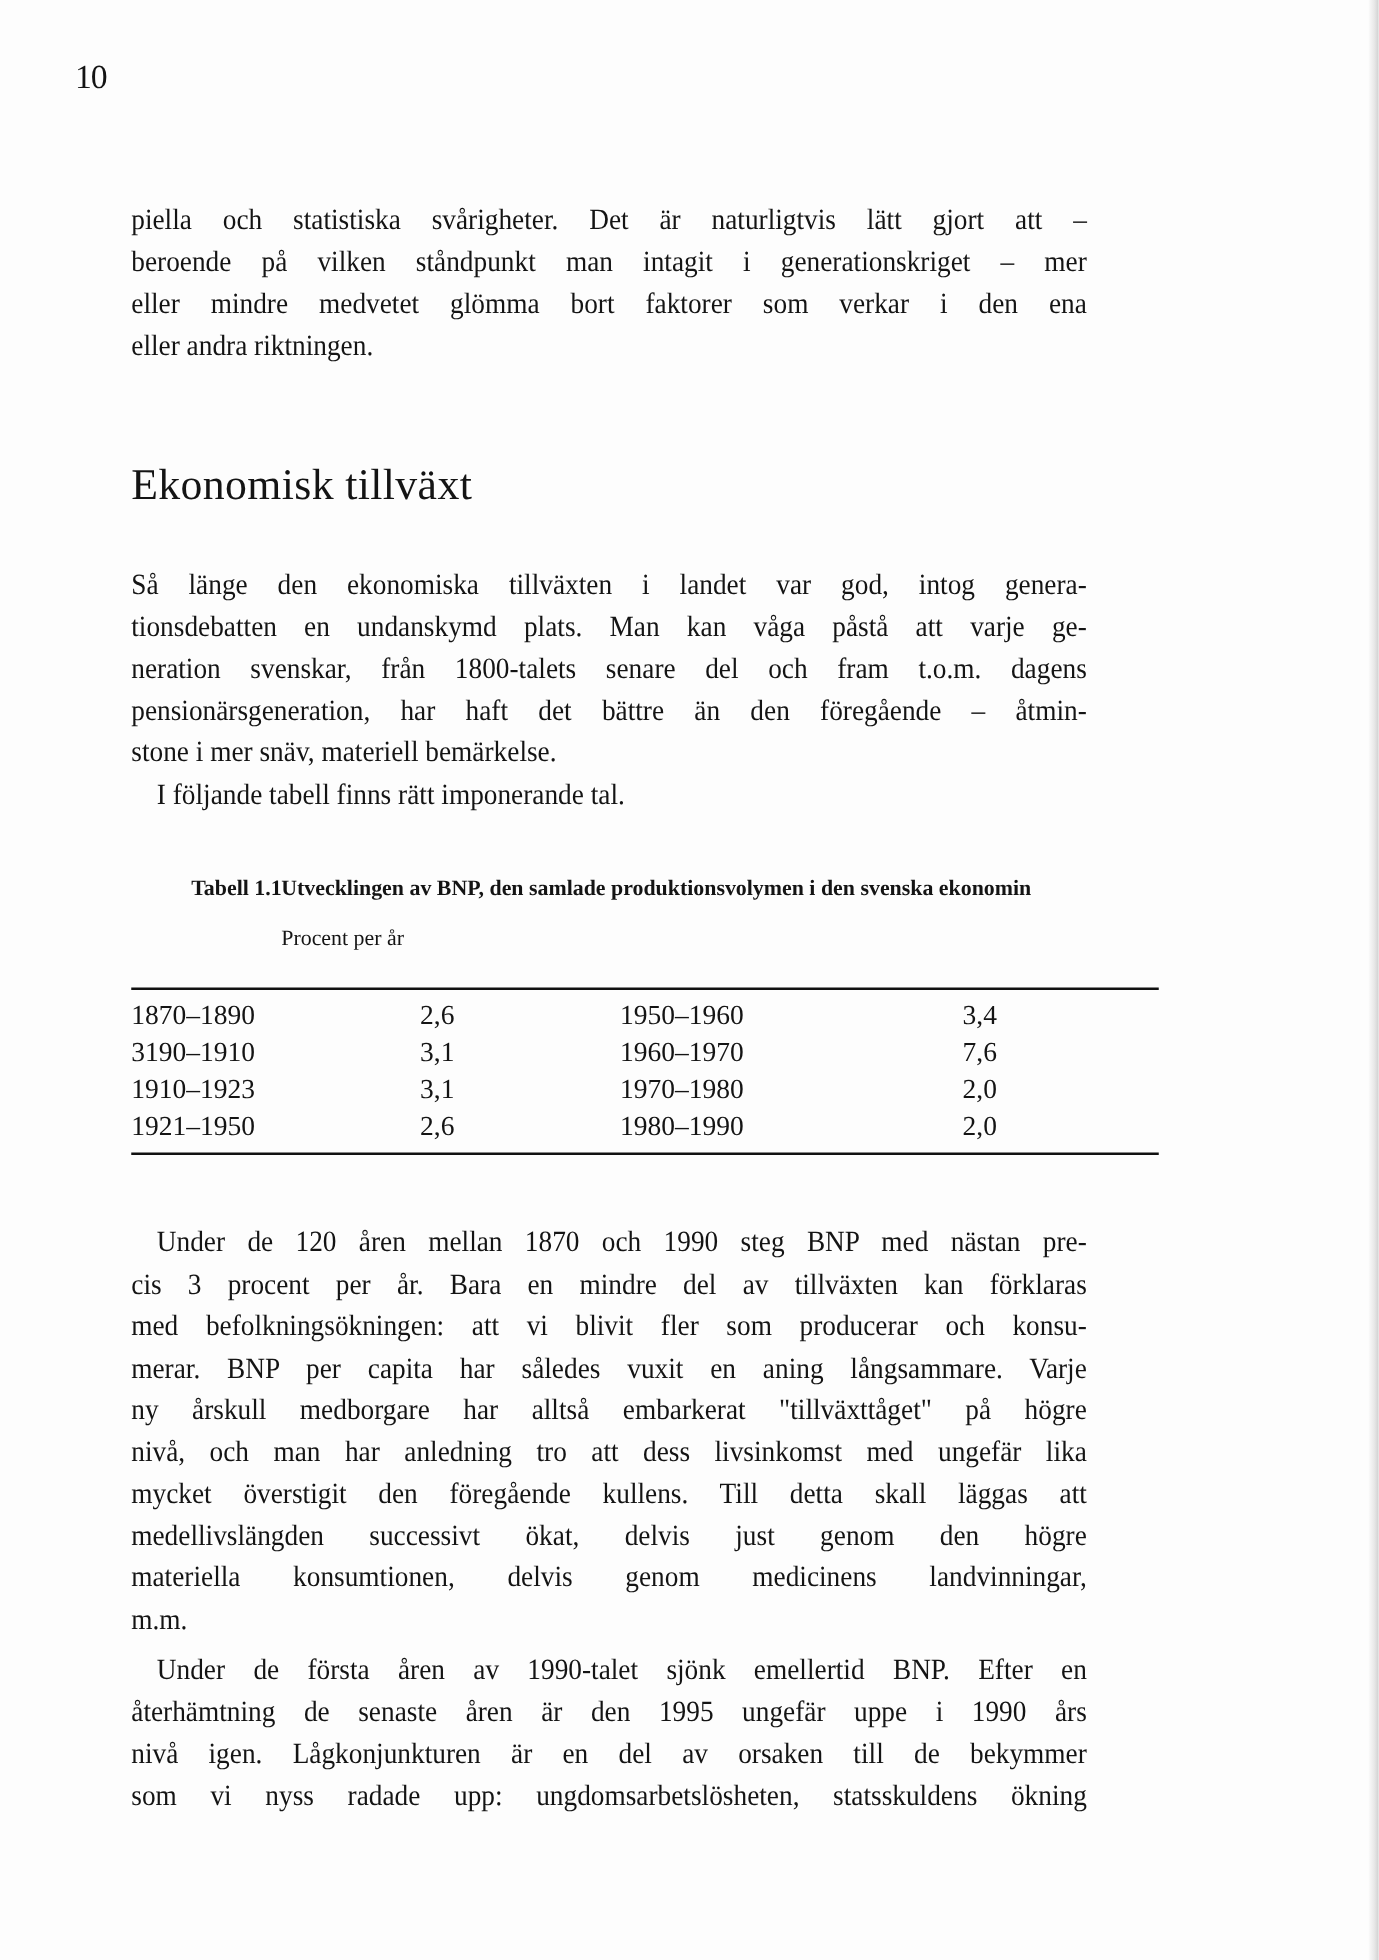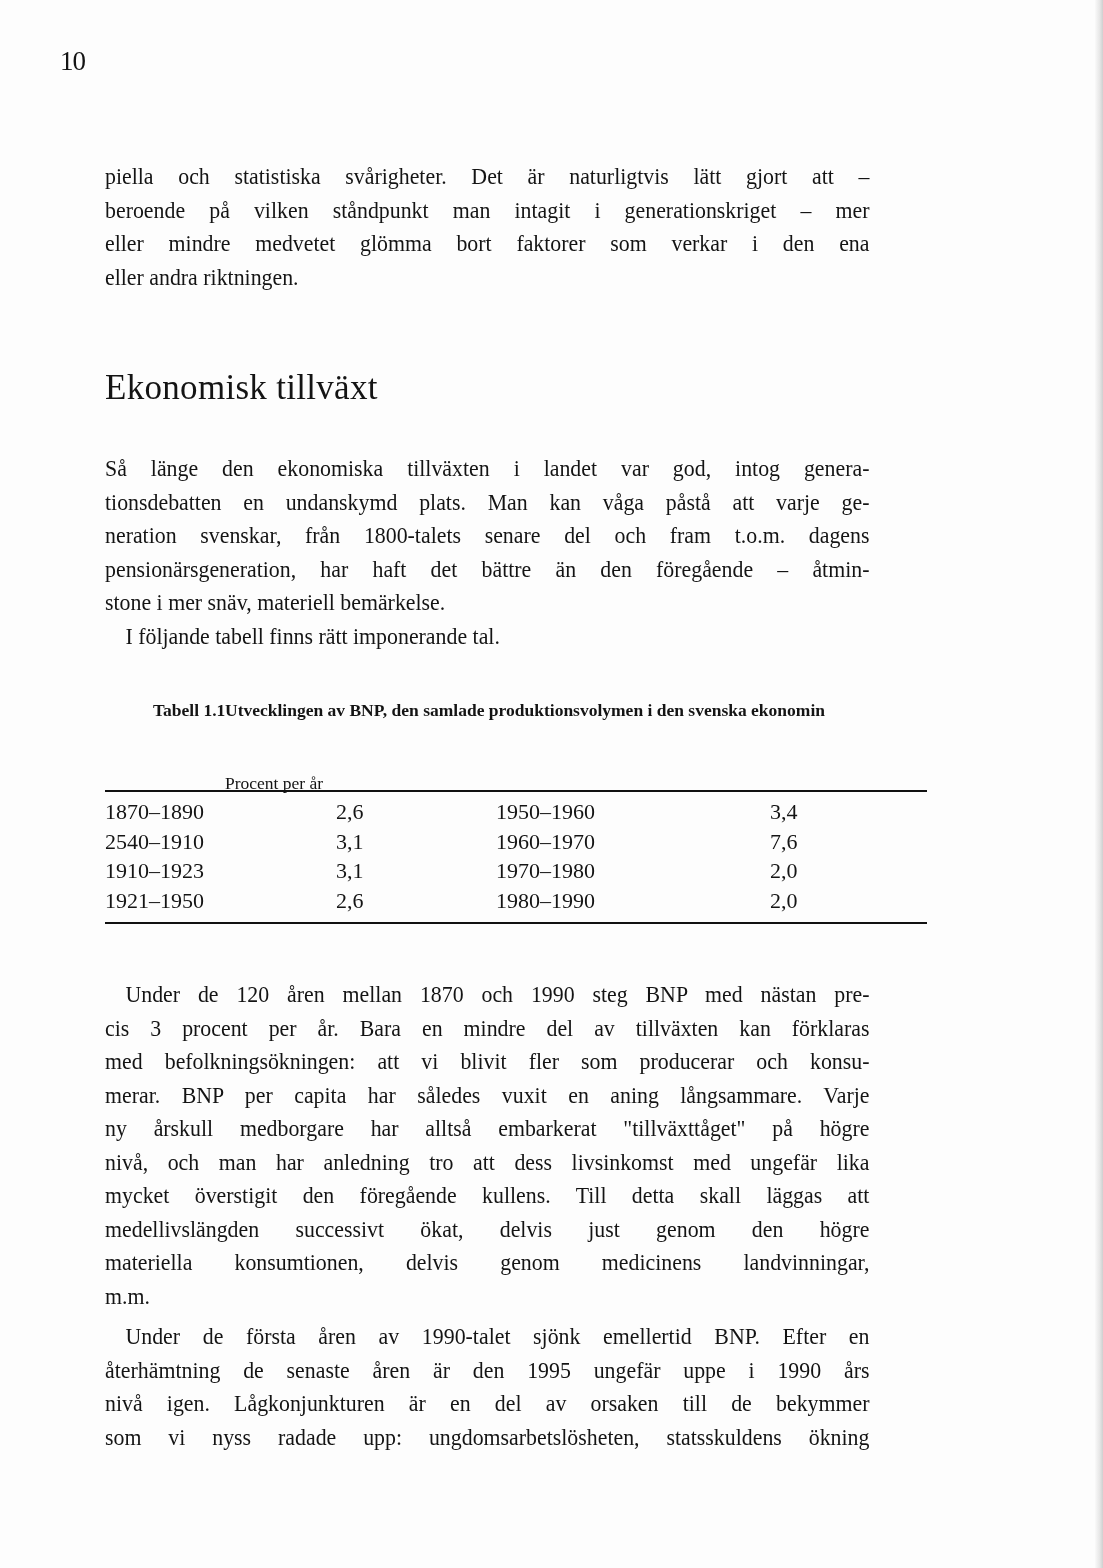--- a/index.html
+++ b/index.html
@@ -32,21 +32,21 @@
       font-size: 35px; font-weight: normal; margin: 0; letter-spacing: 0.3px;
     }
     .p2 { top: 452px; }
     .table-caption {
       position: absolute; left: 105px; top: 700px;
       font-size: 17.5px; line-height: 20px;
       width: 820px;
     }
     .table-caption .cap-label { position: absolute; left: 0; top: 0; font-weight: bold; margin-left: 48px; }
     .table-caption .cap-title { position: absolute; left: 120px; top: 0; font-weight: bold; width: 700px; }
-    .table-caption .cap-unit { position: absolute; left: 120px; top: 40px; margin-top: 33px; }
+    .table-caption .cap-unit { position: absolute; left: 120px; top: 40px; }
     .rule { position: absolute; left: 105px; width: 822px; height: 2px; background: #111; }
     .rule.top { top: 790px; }
     .rule.bottom { top: 922px; }
     .bnp-table {
       position: absolute; left: 105px; top: 797px; width: 822px;
       font-size: 22px; line-height: 29.5px;
     }
     .bnp-row { position: relative; height: 29.5px; }
     .bnp-row span { position: absolute; top: 0; }
     .c1 { left: 0; }
@@ -91,21 +91,21 @@
 <div class="rule top"></div>
 
 <div class="bnp-table">
   <div class="bnp-row">
     <span class="c1">1870–1890</span>
     <span class="c2">2,6</span>
     <span class="c3">1950–1960</span>
     <span class="c4">3,4</span>
   </div>
   <div class="bnp-row">
-    <span class="c1">2540–1910</span>
+    <span class="c1">3190–1910</span>
     <span class="c2">3,1</span>
     <span class="c3">1960–1970</span>
     <span class="c4">7,6</span>
   </div>
   <div class="bnp-row">
     <span class="c1">1910–1923</span>
     <span class="c2">3,1</span>
     <span class="c3">1970–1980</span>
     <span class="c4">2,0</span>
   </div>

